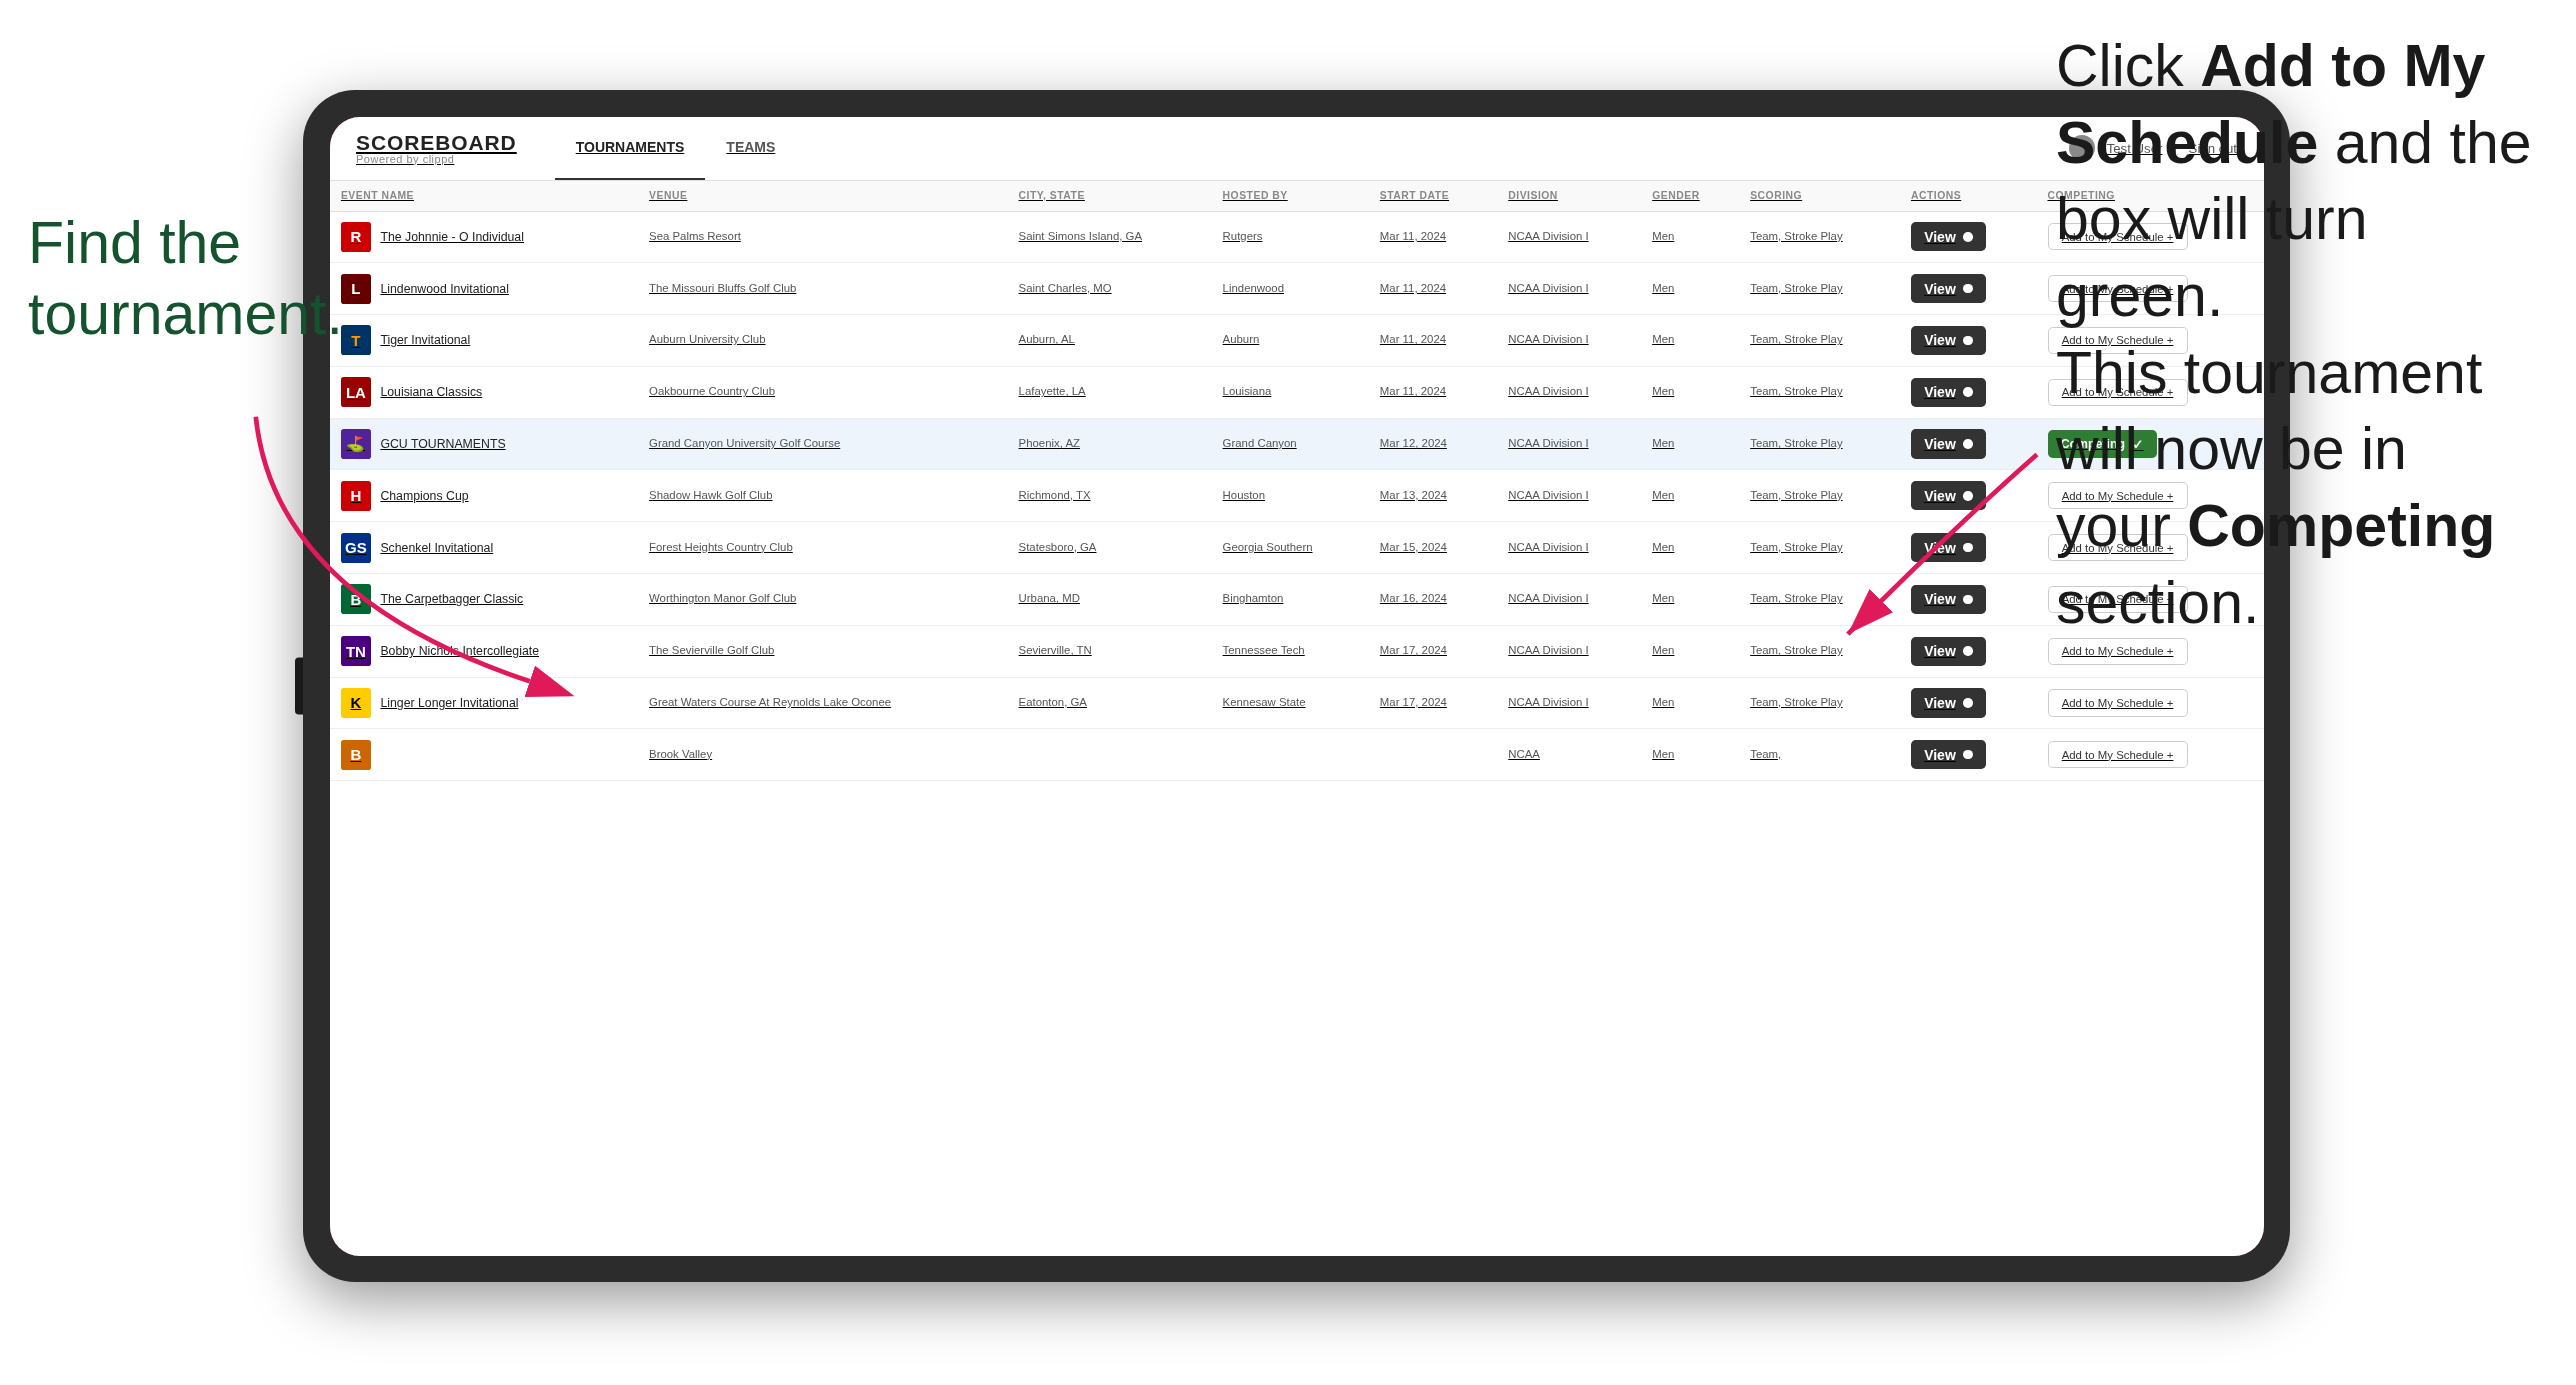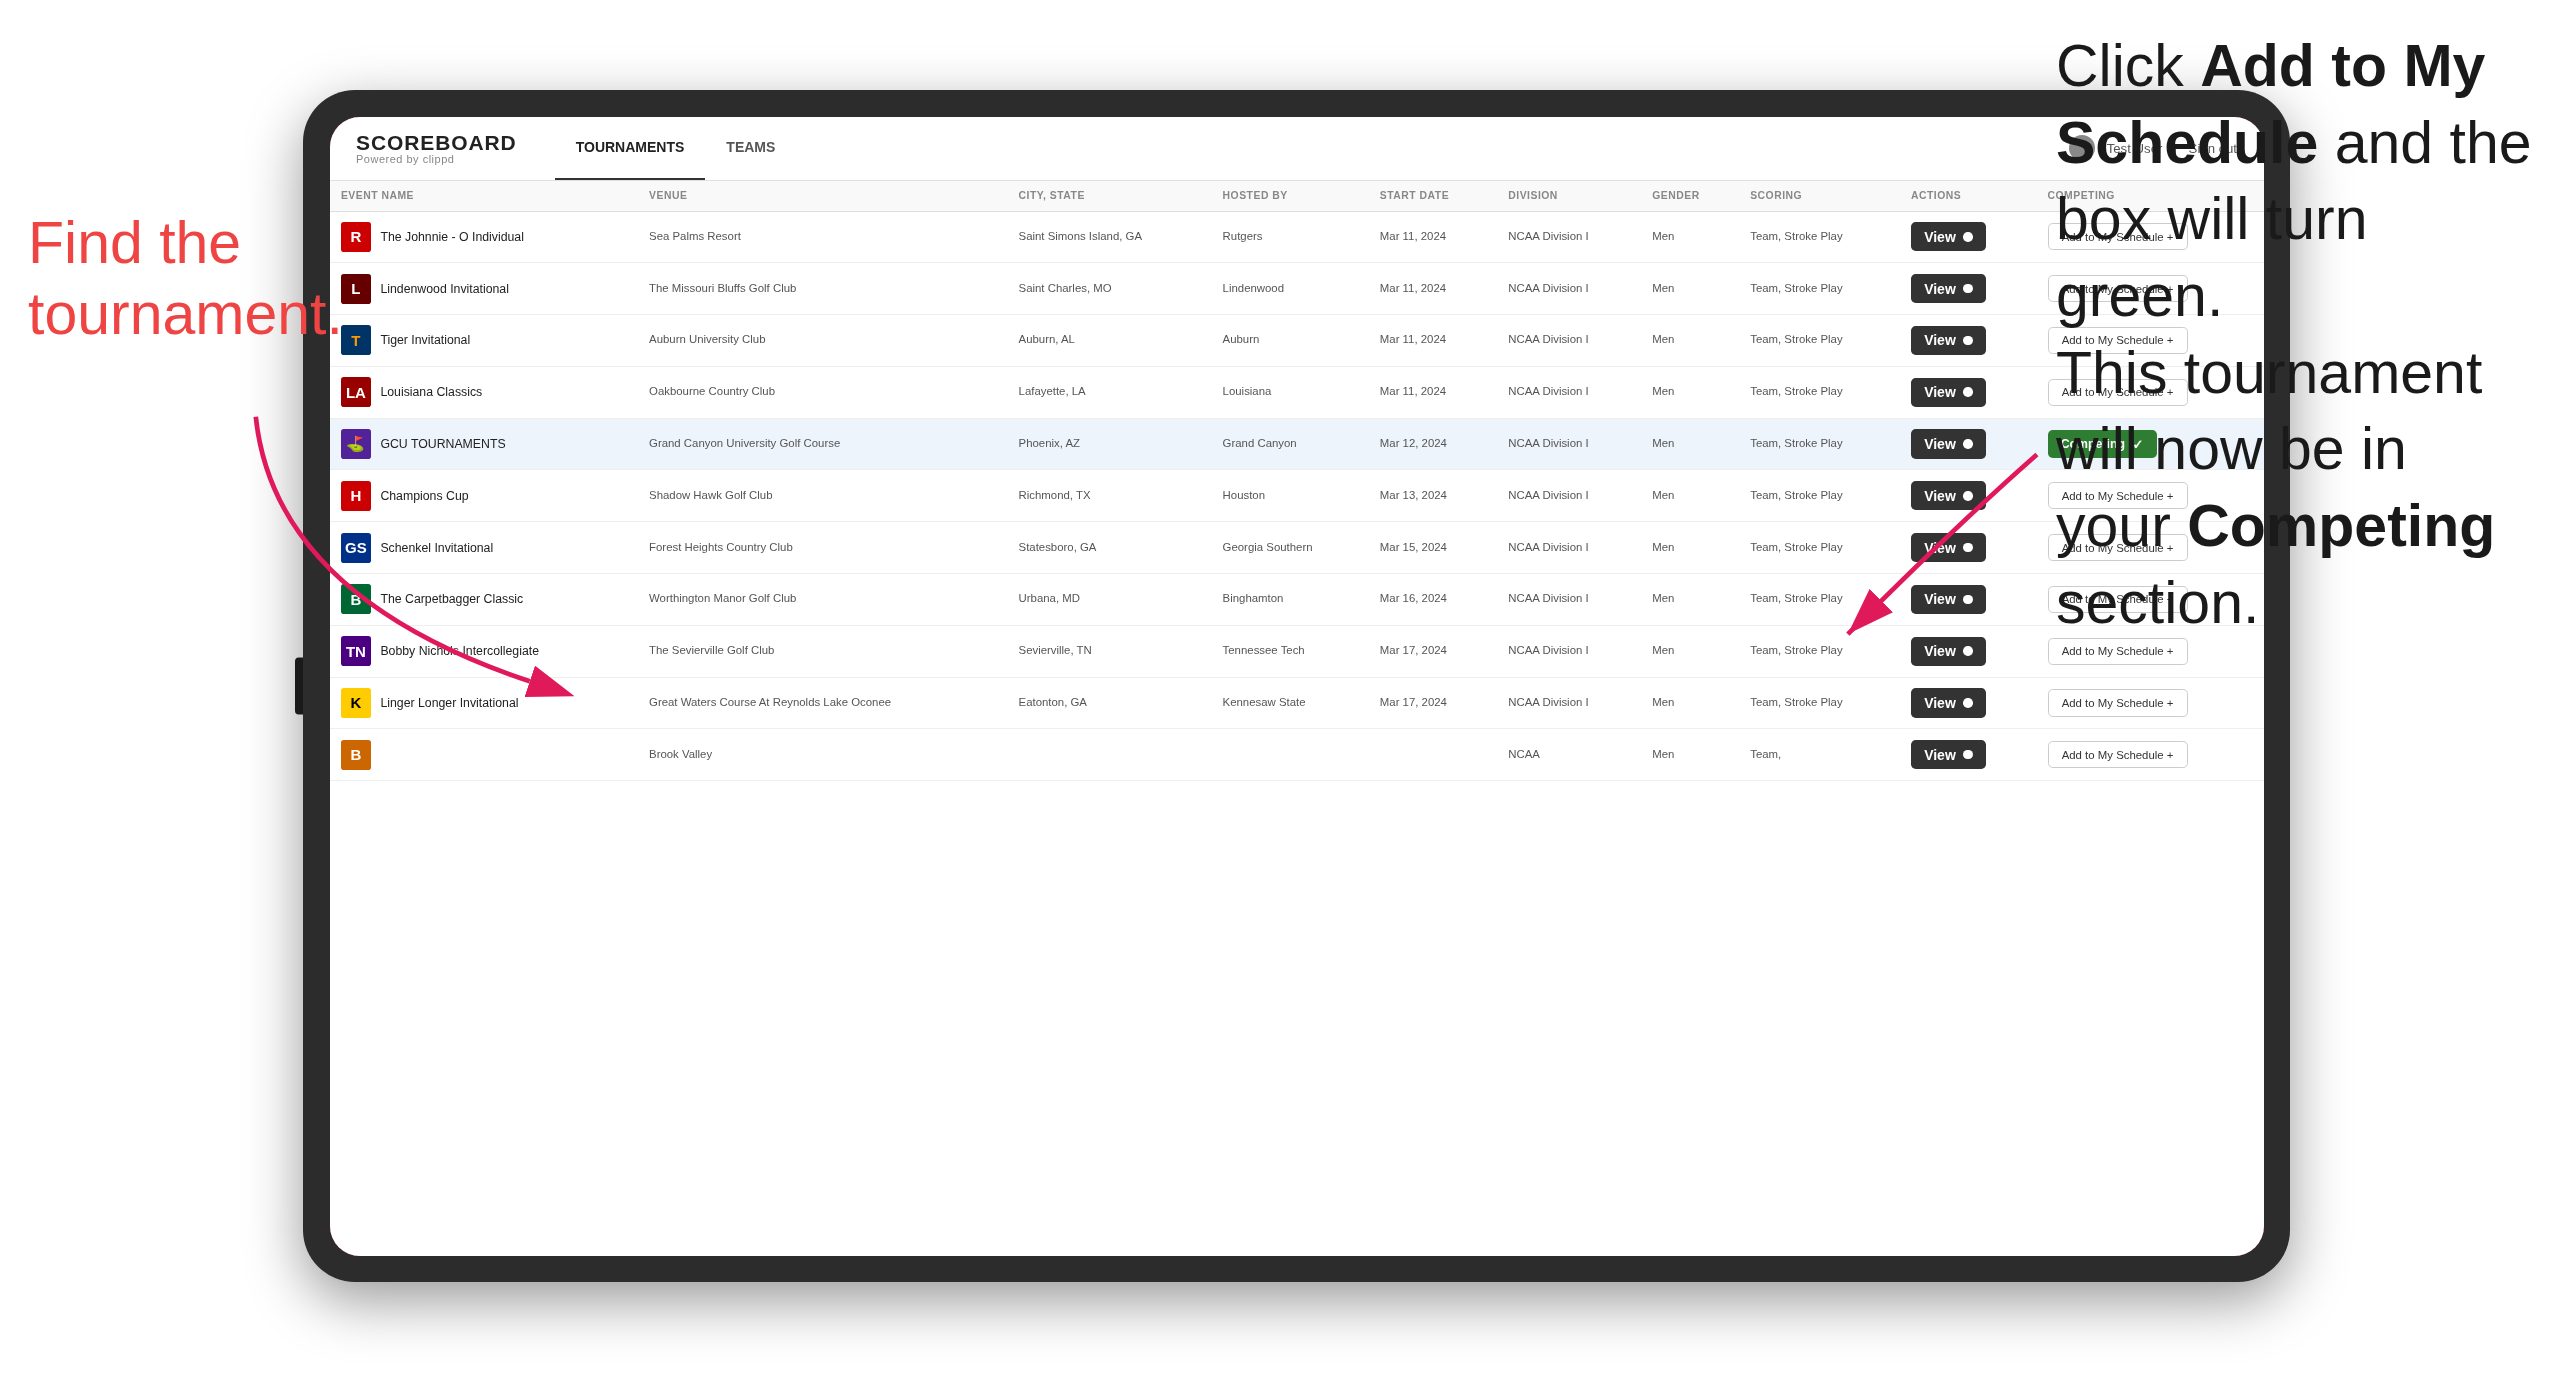--- a/index.html
+++ b/index.html
@@ -11,21 +11,21 @@
       position: relative;
       overflow: hidden;
     }
 
     
     .annotation-left {
       position: absolute;
       left: 28px;
       top: 208px;
       font-size: 59px;
-      color: #ef4444;
+      color: #14532d;
       font-weight: 400;
       line-height: 1.2;
       z-index: 10;
     }
 
     
     .annotation-right {
       position: absolute;
       right: 28px;
       top: 28px;
@@ -69,20 +69,21 @@
       padding: 26.5px;
     }
 
     .tablet-screen {
       width: 100%;
       height: 100%;
       background: #ef4444;
       border-radius: 30px;
       overflow: hidden;
       position: relative;
+      text-decoration: underline;
     }
 
     
     .tablet-side-btn {
       position: absolute;
       left: -7.6px;
       top: 50%;
       transform: translateY(-50%);
       width: 7.6px;
       height: 57px;

